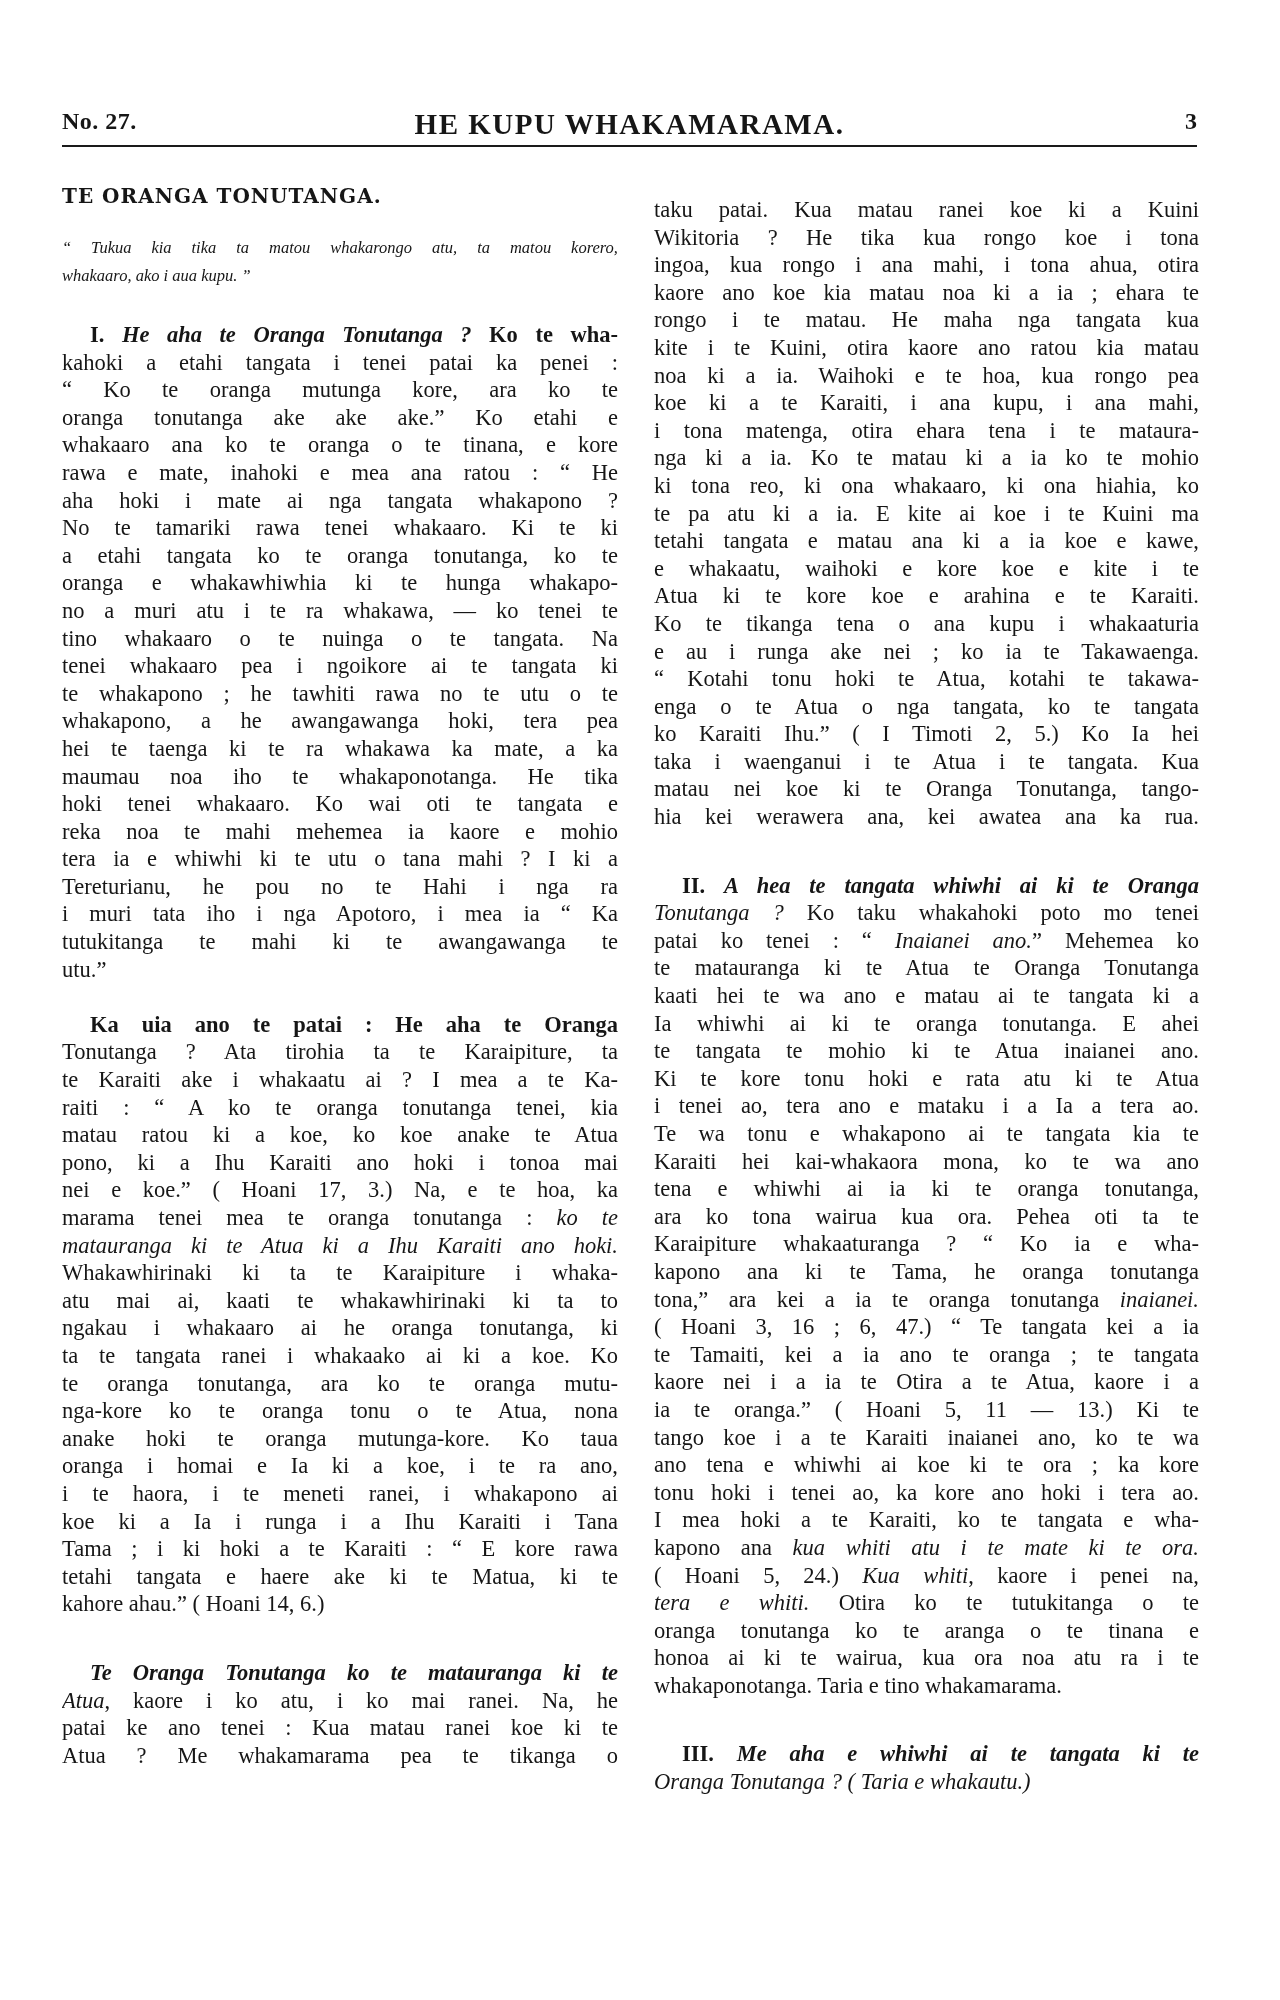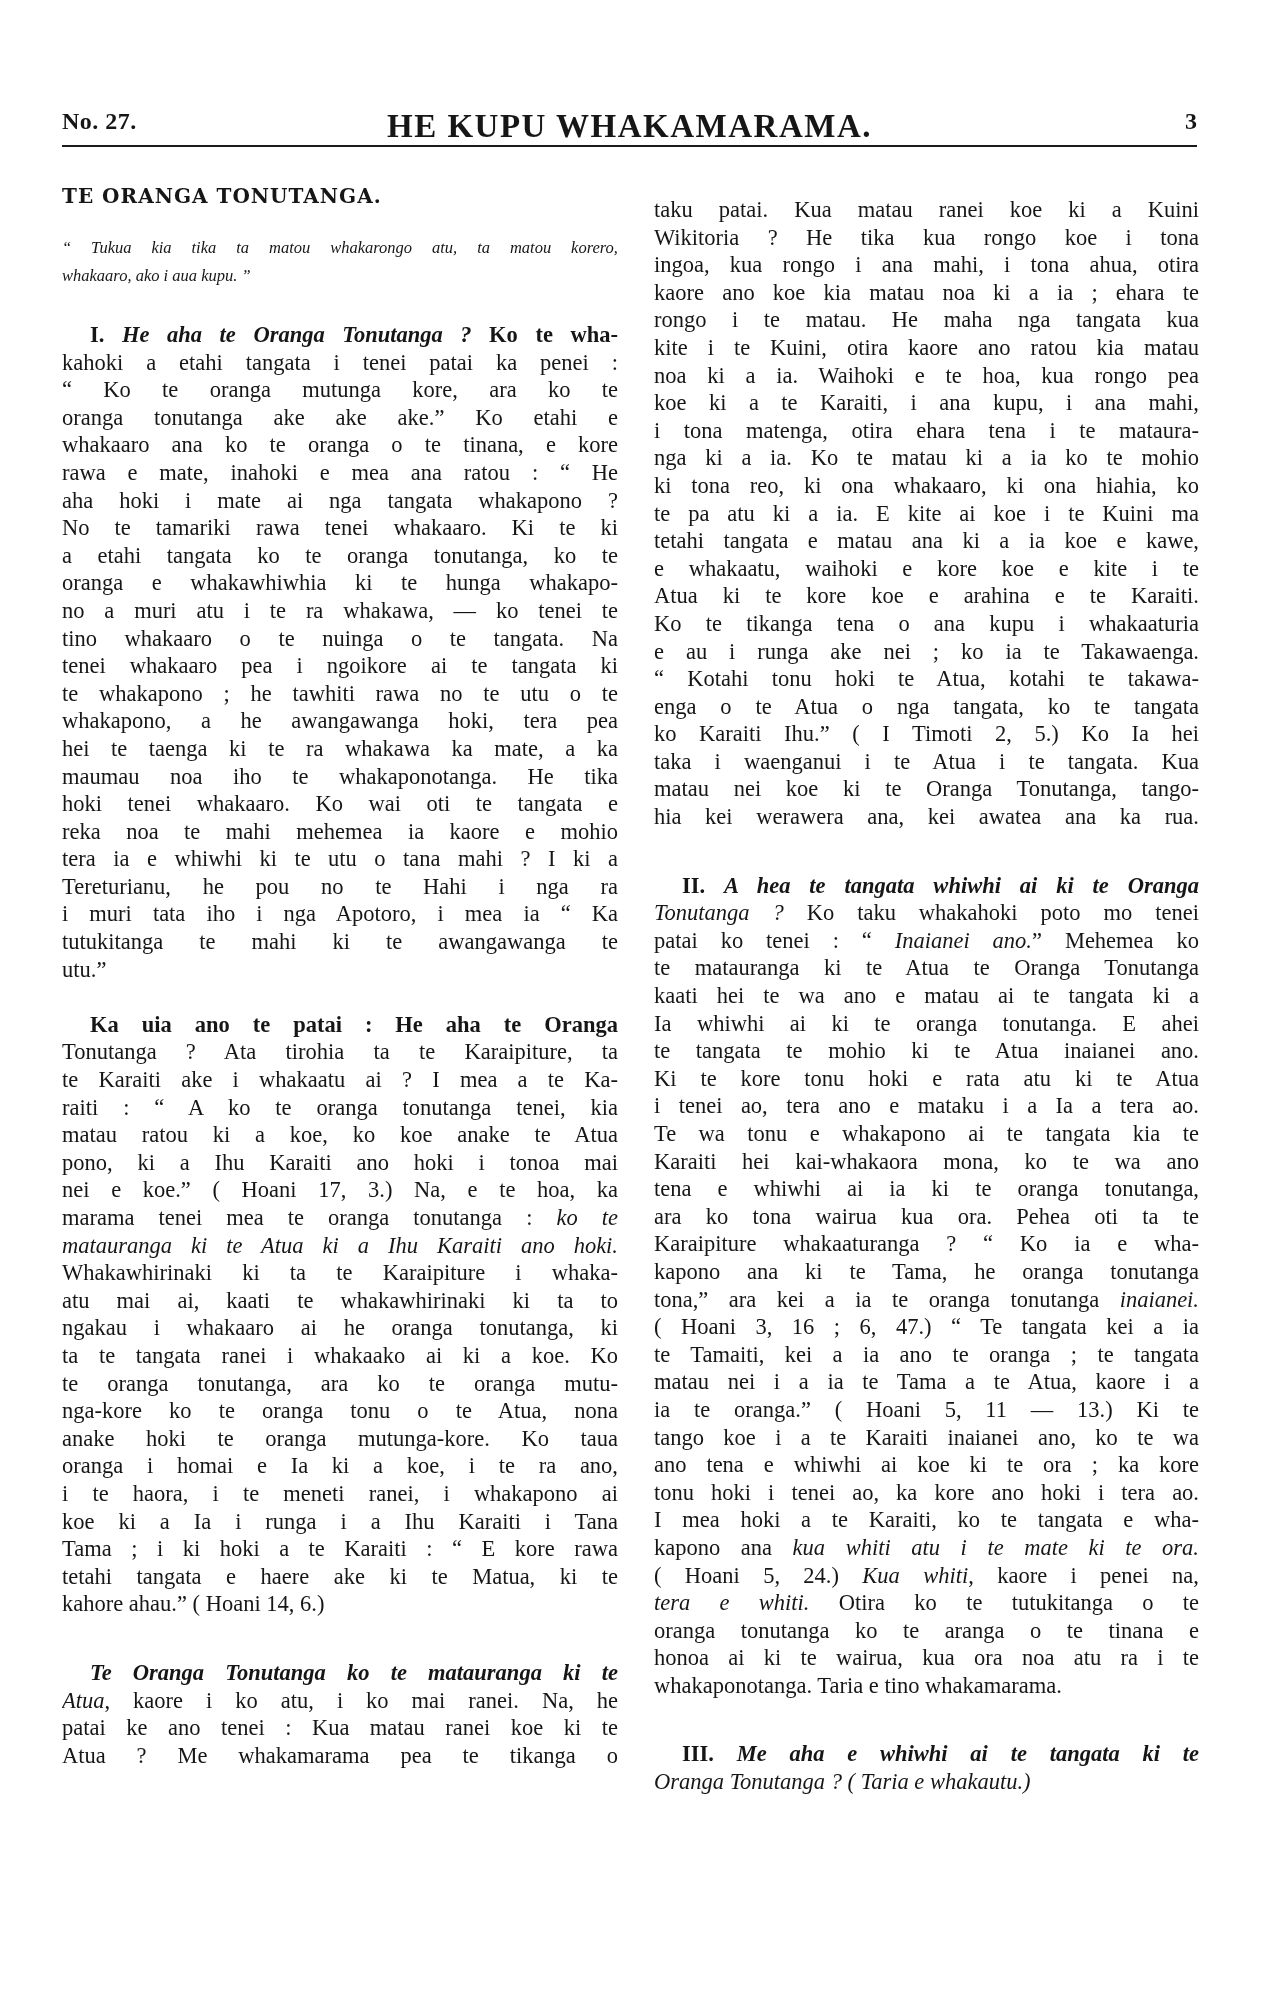--- a/index.html
+++ b/index.html
@@ -3,21 +3,21 @@
 <meta charset="utf-8">
 <style>
   html, body { margin: 0; padding: 0; background: #ffffff; }
   body { width: 1280px; height: 2000px; position: relative; overflow: hidden;
          font-family: "DejaVu Serif", "Liberation Serif", serif; color: #161616; }
   .page { position: absolute; left: 0; top: 0; width: 1280px; height: 2000px; }
   .header { position: absolute; left: 62px; top: 108px; width: 1135px; height: 34px; font-weight: bold; }
   .hdr-no { position: absolute; left: 0; top: 0; font-size: 24px; letter-spacing: 0.5px;
             font-family: "Liberation Serif", serif; }
   .hdr-title { position: absolute; left: 0; width: 100%; text-align: center; top: 0;
-               font-size: 33px; letter-spacing: 1.5px; font-family: "Liberation Serif", serif; }
+               font-size: 29px; letter-spacing: 1.5px; font-family: "Liberation Serif", serif; }
   .hdr-page { position: absolute; right: 0; top: 0; font-size: 24px; font-family: "Liberation Serif", serif; }
   .hdr-rule { position: absolute; left: 62px; top: 145px; width: 1135px; height: 2px; background: #1a1a1a; }
 
   .col { position: absolute; font-family: "Liberation Serif", serif; font-size: 22.5px; }
   .col-left { left: 62px; width: 556px; top: 180px; }
   .col-right { left: 654px; width: 545px; top: 180px; }
 
   .title { position: absolute; left: 0; width: 556px; text-align: left; top: 4px;
            font-family: "DejaVu Serif", serif; font-weight: bold; font-size: 20px; letter-spacing: 1px; }
   .epigraph { position: absolute; left: 0; width: 556px; top: 54px; font-style: italic;
@@ -145,21 +145,21 @@
         <span class="line">i tenei ao, tera ano e mataku i a Ia a tera ao.</span>
         <span class="line">Te wa tonu e whakapono ai te tangata kia te</span>
         <span class="line">Karaiti hei kai-whakaora mona, ko te wa ano</span>
         <span class="line">tena e whiwhi ai ia ki te oranga tonutanga,</span>
         <span class="line">ara ko tona wairua kua ora.    Pehea oti ta te</span>
         <span class="line">Karaipiture whakaaturanga ?   “ Ko ia e wha-</span>
         <span class="line">kapono ana ki te Tama, he oranga tonutanga</span>
         <span class="line"><span>tona,” ara kei a ia te oranga tonutanga </span><i>inaianei.</i></span>
         <span class="line">( Hoani 3, 16 ;  6, 47.)    “ Te tangata kei a ia</span>
         <span class="line">te Tamaiti, kei a ia ano te oranga ;  te tangata</span>
-        <span class="line">matau nei i a ia te Tama a te Atua, kaore i a</span>
+        <span class="line">kaore nei i a ia te Otira a te Atua, kaore i a</span>
         <span class="line">ia te oranga.”   ( Hoani 5, 11 — 13.)    Ki te</span>
         <span class="line">tango koe i a te Karaiti inaianei ano, ko te wa</span>
         <span class="line">ano tena e whiwhi ai koe ki te ora ;  ka kore</span>
         <span class="line">tonu hoki i tenei ao, ka kore ano hoki i tera ao.</span>
         <span class="line">I mea hoki a te Karaiti, ko te tangata e wha-</span>
         <span class="line"><span>kapono ana </span><i>kua whiti atu i te mate ki te ora.</i></span>
         <span class="line"><span>( Hoani 5, 24.)    </span><i>Kua whiti</i><span>, kaore i penei na,</span></span>
         <span class="line"><i>tera e whiti.</i><span>  Otira ko te tutukitanga o te</span></span>
         <span class="line">oranga tonutanga ko te aranga o te tinana e</span>
         <span class="line">honoa ai ki te wairua, kua ora noa atu ra i te</span>

